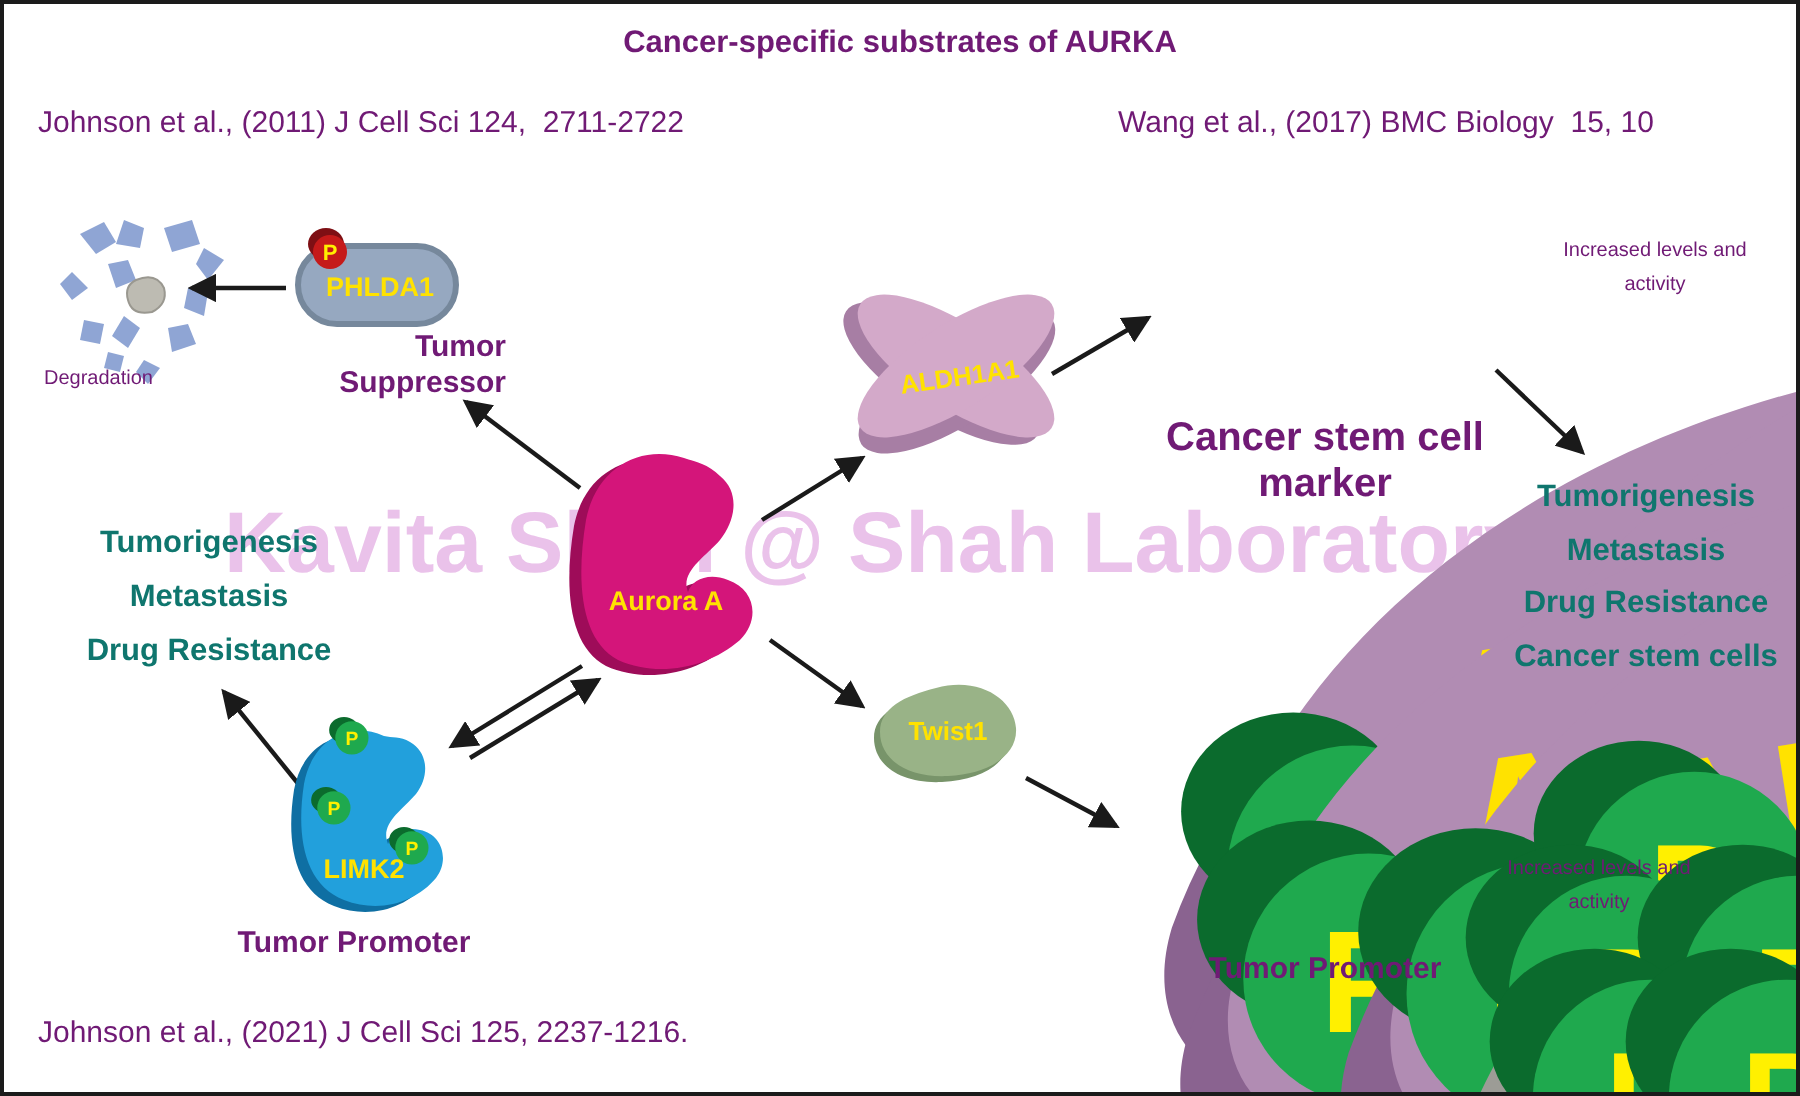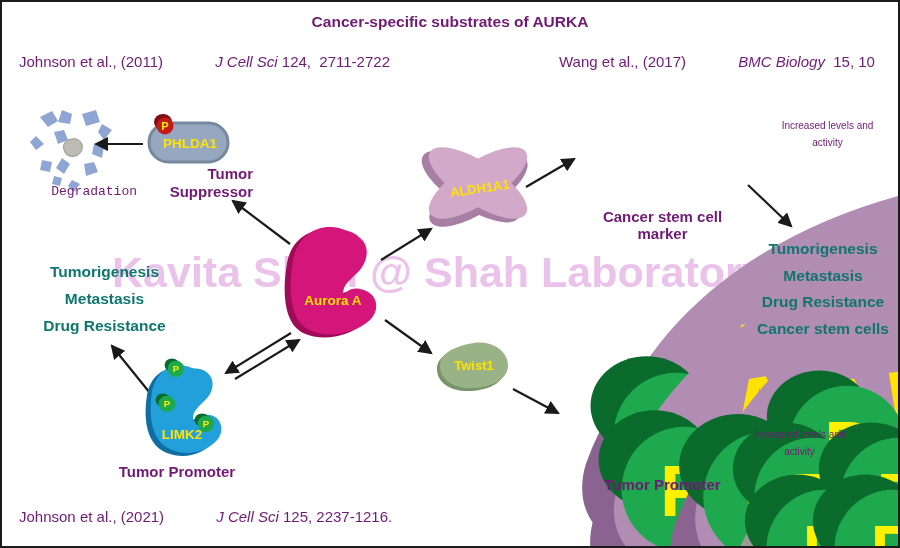--- a/index.html
+++ b/index.html
@@ -2,31 +2,31 @@
 <html><head>
 <meta charset="utf-8">
 <style>
   html,body{margin:0;padding:0;background:#fff;}
   .canvas{position:relative;width:900px;height:548px;box-sizing:border-box;background:#ffffff;
           border:2px solid #1b1b1b;font-family:"Liberation Sans",sans-serif;overflow:hidden;}
   .abs{position:absolute;}
   .txt{position:absolute;color:#701a75;}
   .title{top:11px;left:0;width:100%;text-align:center;font-size:15.5px;font-weight:bold;}
   .cite{font-size:15px;white-space:pre;}
-  .cite .it{font-style:italic;margin-left:48px;}
+  .cite .it{}
   .cite-tl{left:17px;top:51px;}
   .cite-tr{left:557px;top:51px;}
   .cite-bl{left:17px;top:506px;}
   .cite-br{left:502px;top:506px;}
-  .degradation{left:20px;top:182px;width:115px;text-align:right;font-size:13px;font-family:Liberation Mono, monospace;}
+  .degradation{left:20px;top:182px;width:115px;text-align:left;font-size:10px;}
   .tumor-suppressor{left:136px;top:163px;width:115px;text-align:right;font-weight:bold;font-size:15px;line-height:17.5px;}
   .effects{font-weight:bold;color:#0f766e;text-align:center;}
   .effects-left{left:20px;top:256px;width:165px;font-size:15.5px;line-height:27px;}
   .effects-right{left:744px;top:234px;width:154px;font-size:15.5px;line-height:26.5px;}
-  .stem-marker{left:578px;top:206px;width:165px;text-align:center;font-weight:bold;font-size:15px;}
+  .stem-marker{left:578px;top:206px;width:165px;text-align:center;font-weight:bold;font-size:20px;}
   .increased{text-align:center;font-size:10px;}
   .increased-top{left:763px;top:115px;width:125px;line-height:17px;}
   .increased-bottom{left:740px;top:425px;width:115px;line-height:16.5px;}
   .tumor-promoter-left{left:100px;top:461px;width:150px;text-align:center;font-weight:bold;font-size:15px;}
   .tumor-promoter-right{left:598px;top:474px;width:125px;text-align:center;font-weight:bold;font-size:15px;}
   .watermark{left:110px;top:246px;font-size:43px;font-weight:bold;color:#E8BCE8;white-space:nowrap;opacity:.9;}
   svg{position:absolute;left:0;top:0;}
   svg use, svg symbol{overflow:visible;}
   .svg-protein{font-family:"Liberation Sans",sans-serif;font-weight:bold;fill:#FFE200;text-anchor:middle;}
   .svg-p{font-family:"Liberation Sans",sans-serif;font-weight:bold;font-size:11px;fill:#FFF000;text-anchor:middle;}

